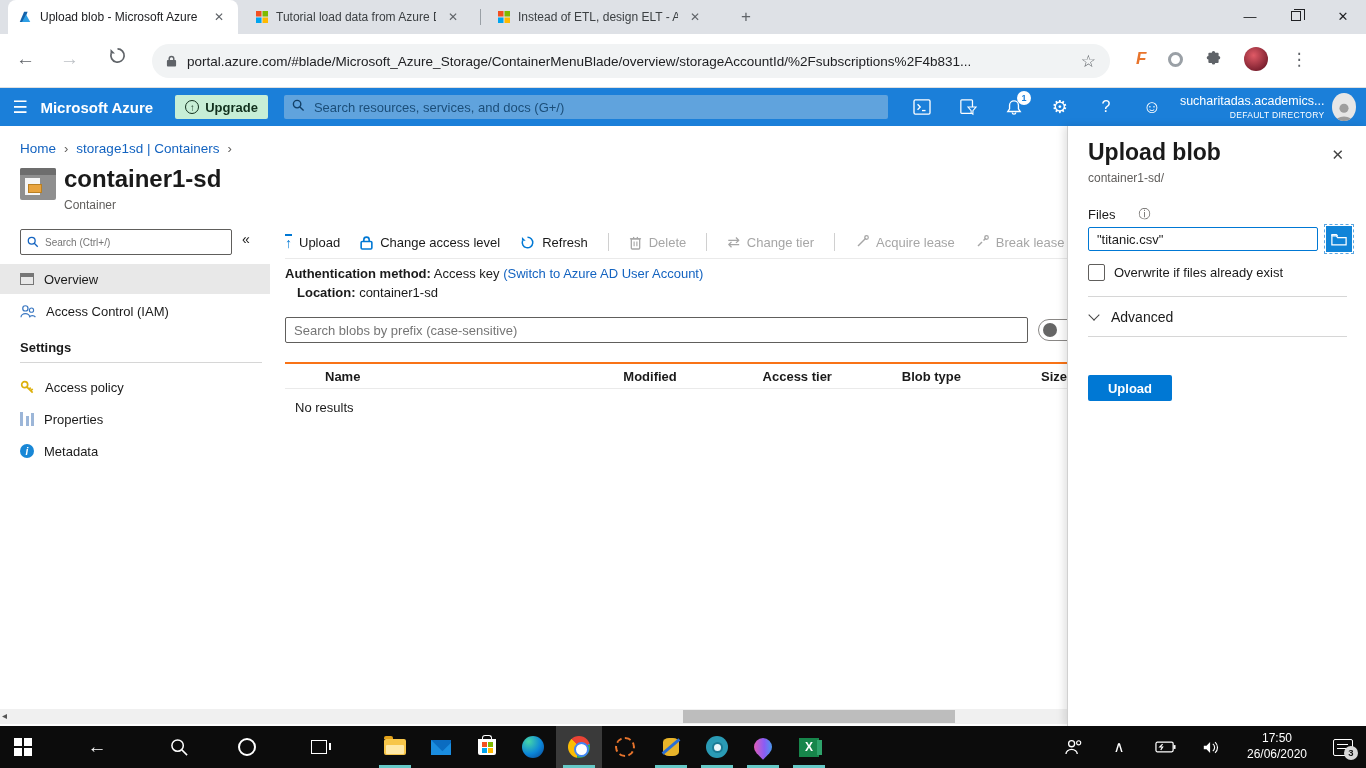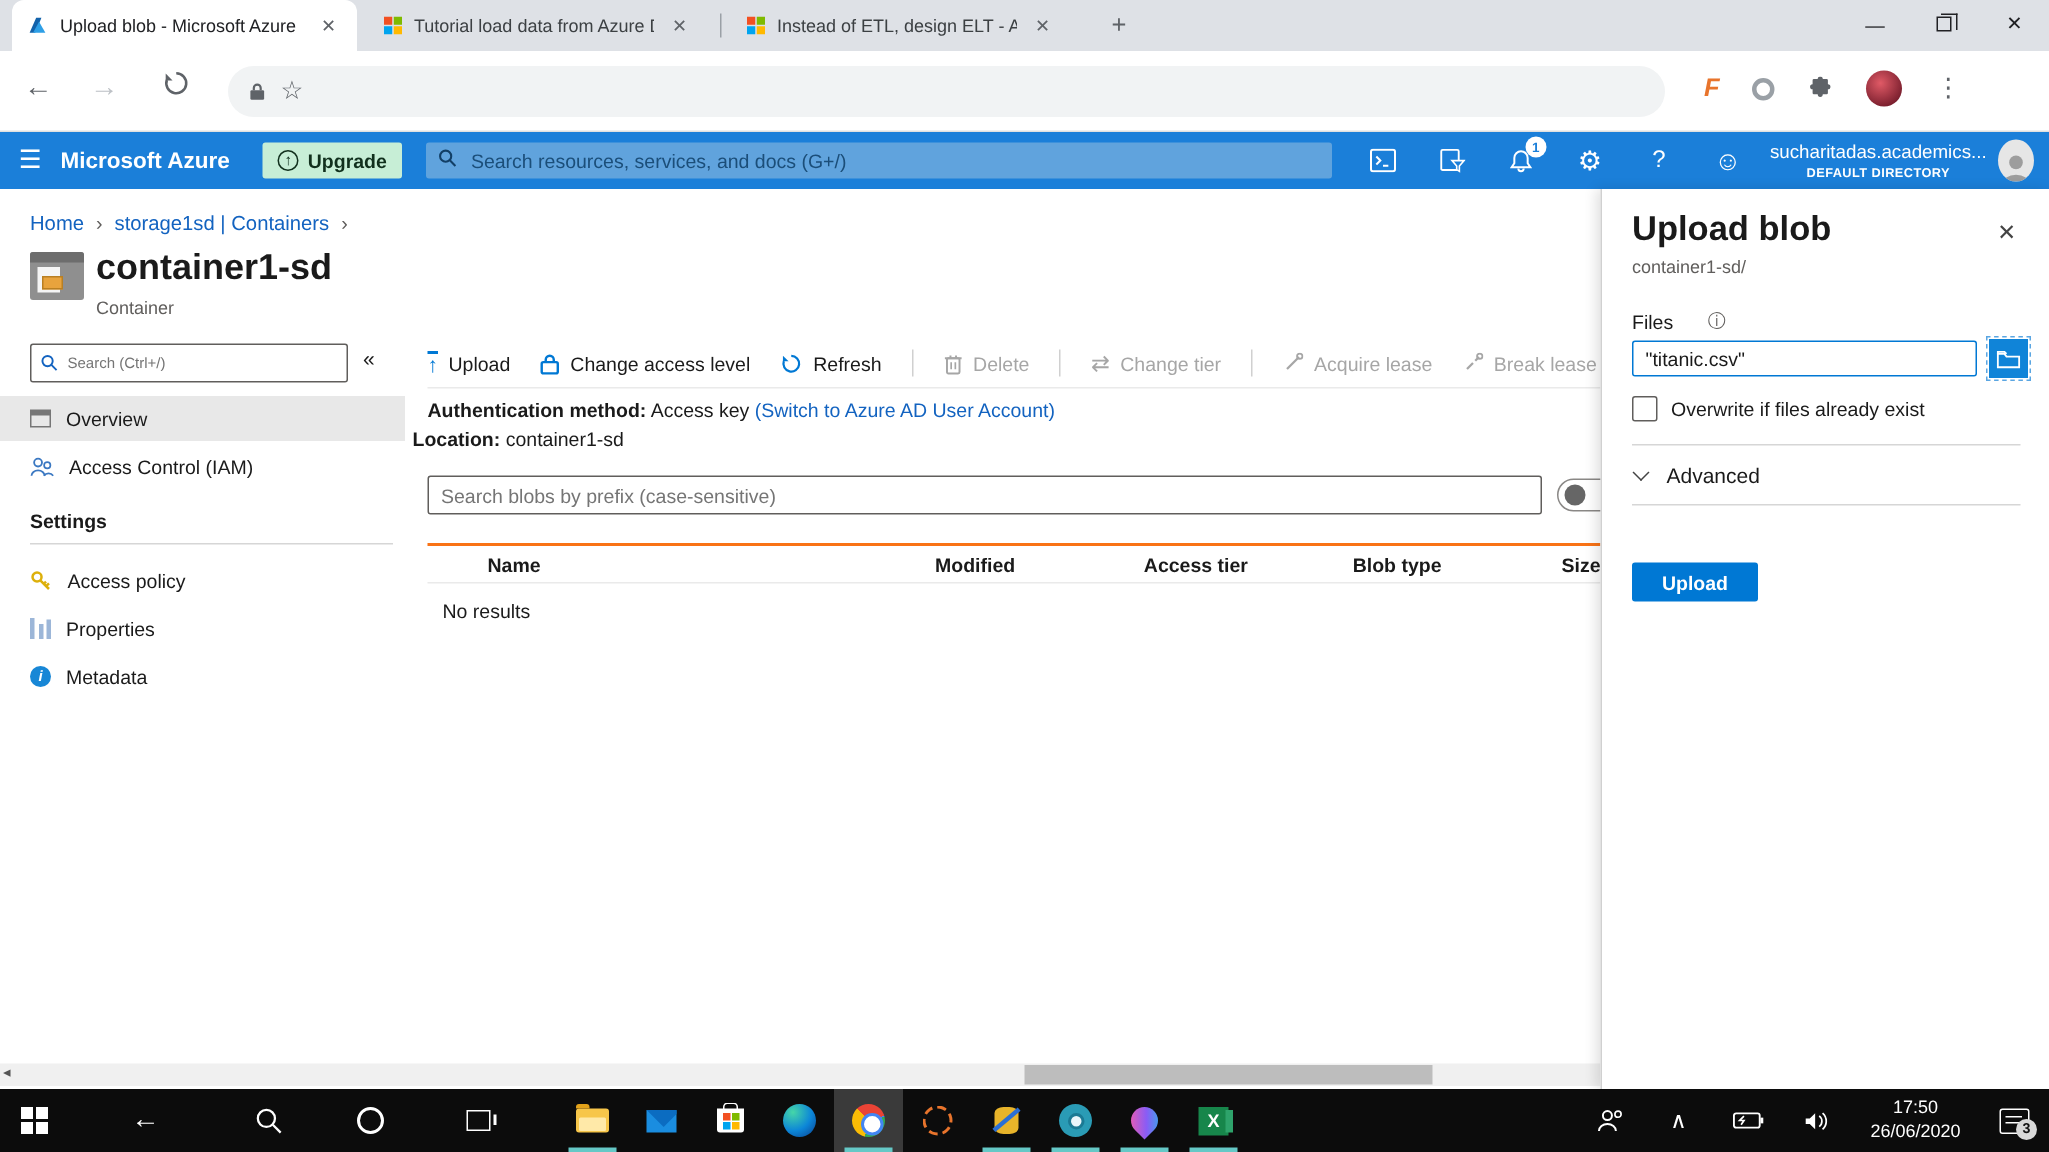--- a/index.html
+++ b/index.html
@@ -51,21 +51,21 @@
   .az-searchwrap { position:relative; }
   .az-searchwrap svg { position:absolute; left:8px; top:4px; }
   .az-icons { display:flex; align-items:center; margin-left:24px; gap:26px; }
   .az-ic { position:relative; width:20px; height:20px; display:flex;
     align-items:center; justify-content:center; font-size:16px; color:#fff; }
   .badge1 { position:absolute; top:-6px; right:-7px; background:#fff; color:#1b7fd9;
     font-size:9px; font-weight:bold; width:14px; height:14px; border-radius:50%;
     display:flex; align-items:center; justify-content:center; }
   #az-account { margin-left:18px; text-align:right; line-height:1.25; }
   #az-account .nm { font-size:12.5px; }
-  #az-account .dir { font-size:8.5px; font-weight:bold; letter-spacing:.3px;text-align:center; }
+  #az-account .dir { font-size:8.5px; font-weight:normal; letter-spacing:.3px; }
   #az-avatar { width:28px; height:28px; border-radius:50%; background:#e6e6e6;
     margin:0 10px 0 8px; display:flex; align-items:flex-end; justify-content:center;
     overflow:hidden; }
 
   
   #breadcrumb { left:20px; top:141px; font-size:13.5px; display:flex; gap:8px;
     align-items:center; }
   #breadcrumb a { color:#1363c0; text-decoration:none;text-align:right; }
   #breadcrumb .sep { color:#605e5c; font-size:13px; }
   #pageicon { left:20px; top:168px; width:36px; height:32px; background:#8f8f8f;
@@ -101,21 +101,21 @@
   
   #mtoolbar { left:285px; top:228px; height:28px; display:flex; align-items:center;
     gap:20px; font-size:13px; }
   .tb-it { display:flex; align-items:center; gap:7px; color:#1a1a1a; }
   .tb-it.dis { color:#a6a6a6; }
   .tb-sep { width:1px; height:18px; background:#d0d0d0; }
   #mtb-div { left:285px; top:258px; width:782px; height:1px; background:#eaeaea; }
   #authline { left:285px; top:266px; font-size:13px; color:#1a1a1a; }
   #authline b, #locline b { font-weight:bold; }
   #authline a { color:#1363c0; text-decoration:none; }
-  #locline { left:275px; top:285px; font-size:13px; color:#1a1a1a; }
+  #locline { left:297px; top:285px; font-size:13px; color:#1a1a1a; }
   #blobsearch { left:285px; top:317px; width:743px; height:26px; border:1px solid #605e5c;
     border-radius:2px; font-size:13px; padding:0 8px; color:#1a1a1a; }
   #blobsearch::placeholder { color:#757575; }
   #blobtoggle { left:1038px; top:319px; width:44px; height:22px; border:1px solid #8a8886;
     border-radius:11px; background:#fff; }
   #blobtoggle .dot { position:absolute; left:4px; top:3px; width:14px; height:14px;
     border-radius:50%; background:#666; }
   #thead { left:285px; top:362px; width:782px; height:27px; border-top:2px solid #f97316;
     border-bottom:1px solid #eaeaea; display:flex; align-items:center; font-size:13px;
     font-weight:bold; color:#1a1a1a; }
@@ -282,20 +282,21 @@
         <path d="M2.6 3.2v4.8h4.8z" fill="#5f6368"></path>
       </svg>
   </span>
   <div id="addressbar">
     <span>
       <svg width="11" height="14" viewBox="0 0 12 14">
           <rect x="1" y="6" width="10" height="7" rx="1" fill="#5f6368"></rect>
           <path d="M3.5 6V4.5a2.5 2.5 0 0 1 5 0V6" stroke="#5f6368" stroke-width="1.6" fill="none"></path>
         </svg>
     </span>
+    <span class="url">portal.azure.com/#blade/Microsoft_Azure_Storage/ContainerMenuBlade/overview/storageAccountId/%2Fsubscriptions%2F4b831...</span>
     <span style="font-size:17px; color:#5f6368;">☆</span>
   </div>
   <div class="extzone" style="left:1136px;">
     <span style="font-size:17px; font-weight:bold; font-style:italic; color:#e8742c;">F</span>
     <span style="width:15px; height:15px; border:3px solid #9aa0a6; border-radius:50%;"></span>
     <span>
       <svg width="17" height="17" viewBox="0 0 20 20">
           <path d="M8 2a2 2 0 0 1 4 0h3a1 1 0 0 1 1 1v3a2 2 0 0 1 0 4v3a1 1 0 0 1-1 1h-3a2 2 0 0 1-4 0H5a1 1 0 0 1-1-1v-3a2 2 0 0 1 0-4V3a1 1 0 0 1 1-1z" fill="#5f6368"></path>
         </svg>
     </span>

